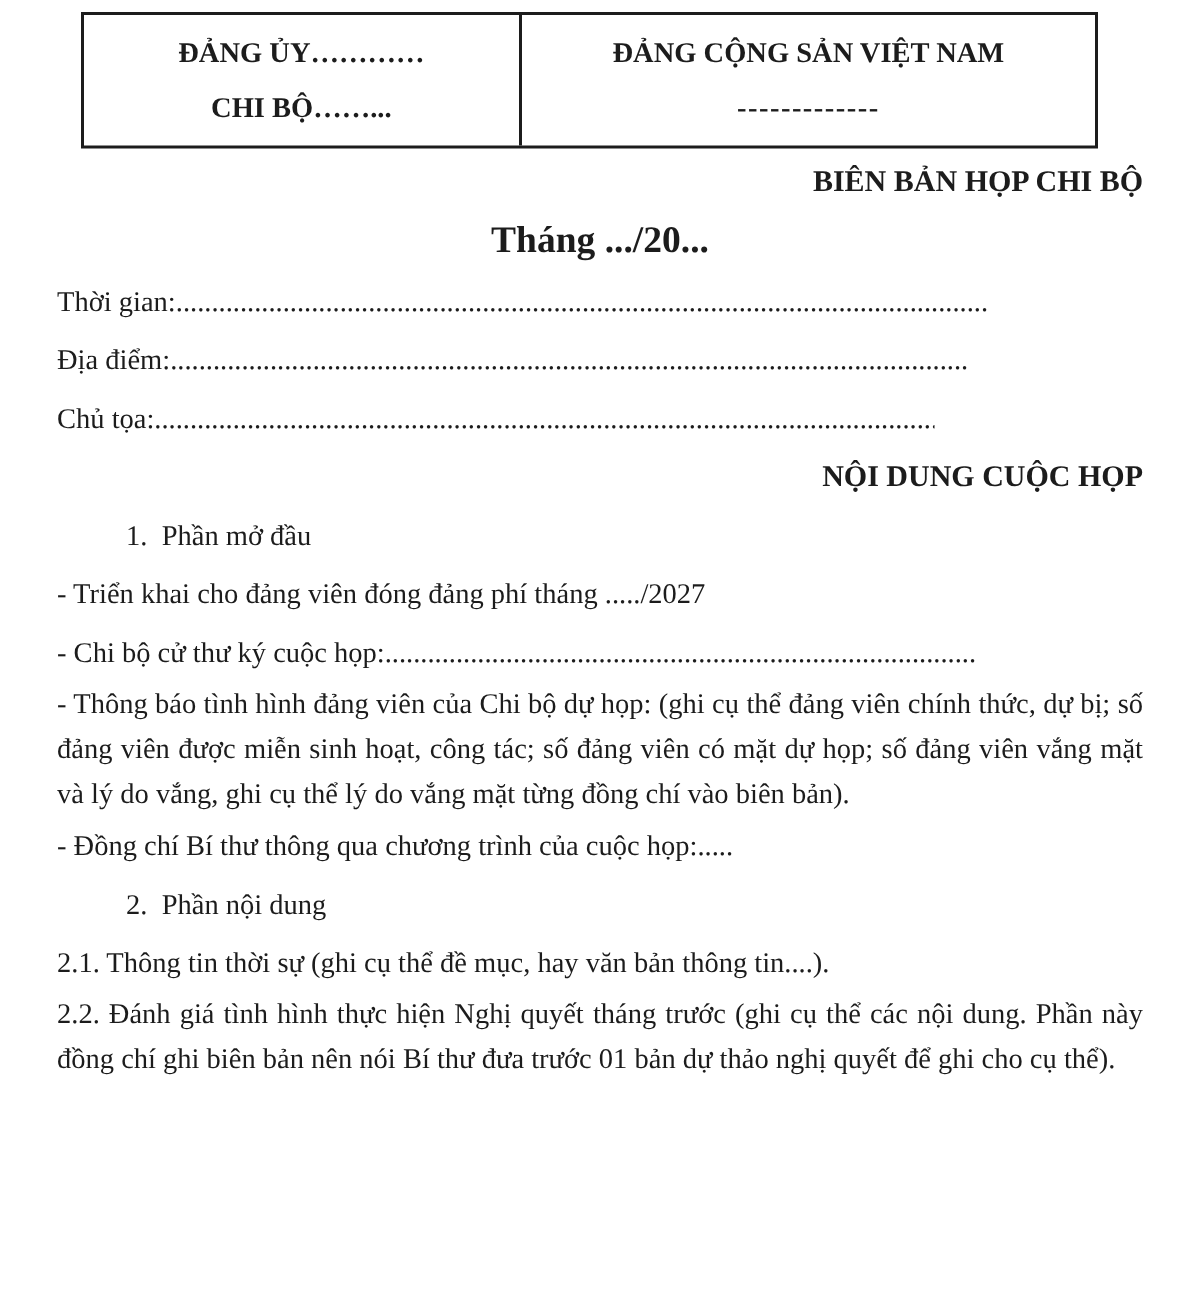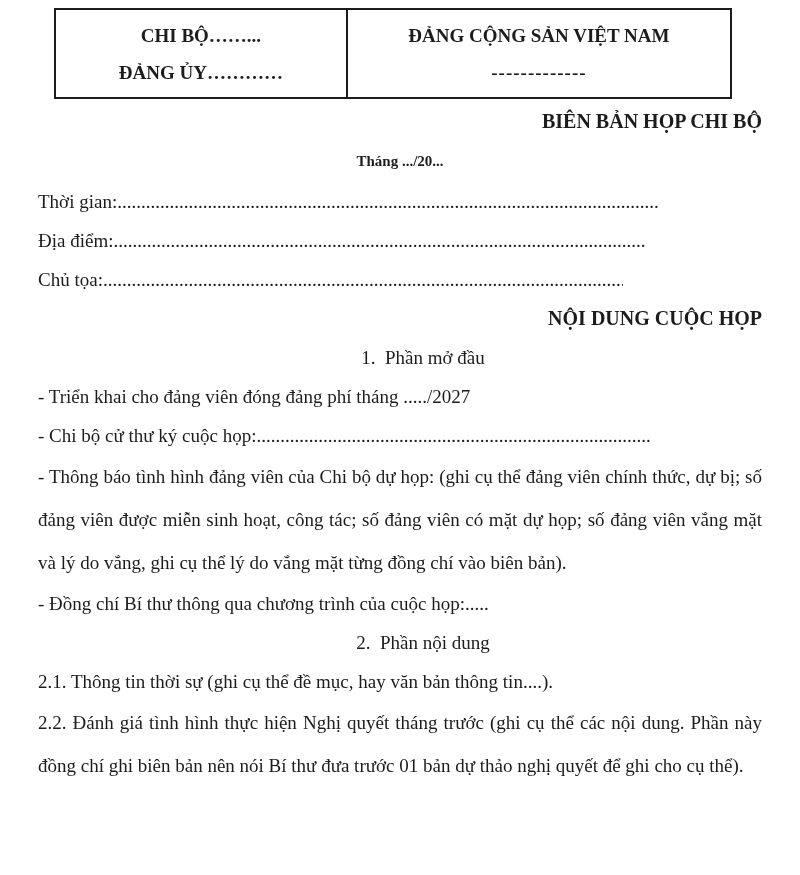--- a/index.html
+++ b/index.html
@@ -34,21 +34,21 @@
   .title {
     text-align: right;
     font-weight: bold;
     font-size: 20px;
     line-height: 30px;
     margin-top: 7px;
   }
   .subtitle {
     text-align: center;
     font-weight: bold;
-    font-size: 15px;
+    font-size: 25px;
     line-height: 30px;
     margin-top: 10px;
     margin-bottom: 6px;
   }
 
   .line {
     font-size: 19px;
     line-height: 39px;
     white-space: nowrap;
     overflow: hidden;
@@ -58,36 +58,36 @@
   .fl-3 { max-width: 308px; }
   .fl-4 { max-width: 585px; }
   .fl-5 { max-width: 612px; }
 
   .section-heading {
     text-align: right;
     font-weight: bold;
     font-size: 20px;
     line-height: 39px;
   }
-  .numbered { padding-left: 46px; text-align: center; }
+  .numbered { padding-left: 46px; }
   .para {
     font-size: 19px;
-    line-height: 43px;
+    line-height: 30px;
     text-align: justify;
   }
 </style>
 </head>
 <body>
 
 <div class="doc">
 
   <div class="letterhead">
     <div class="lh-cell lh-left">
+      <div>ĐẢNG ỦY…………</div>
       <div>CHI BỘ……...</div>
-      <div>ĐẢNG ỦY…………</div>
     </div>
     <div class="lh-cell lh-right">
       <div>ĐẢNG CỘNG SẢN VIỆT NAM</div>
       <div class="lh-sep">-------------</div>
     </div>
   </div>
 
   <div class="title">BIÊN BẢN HỌP CHI BỘ</div>
   <div class="subtitle">Tháng .../20...</div>
 

